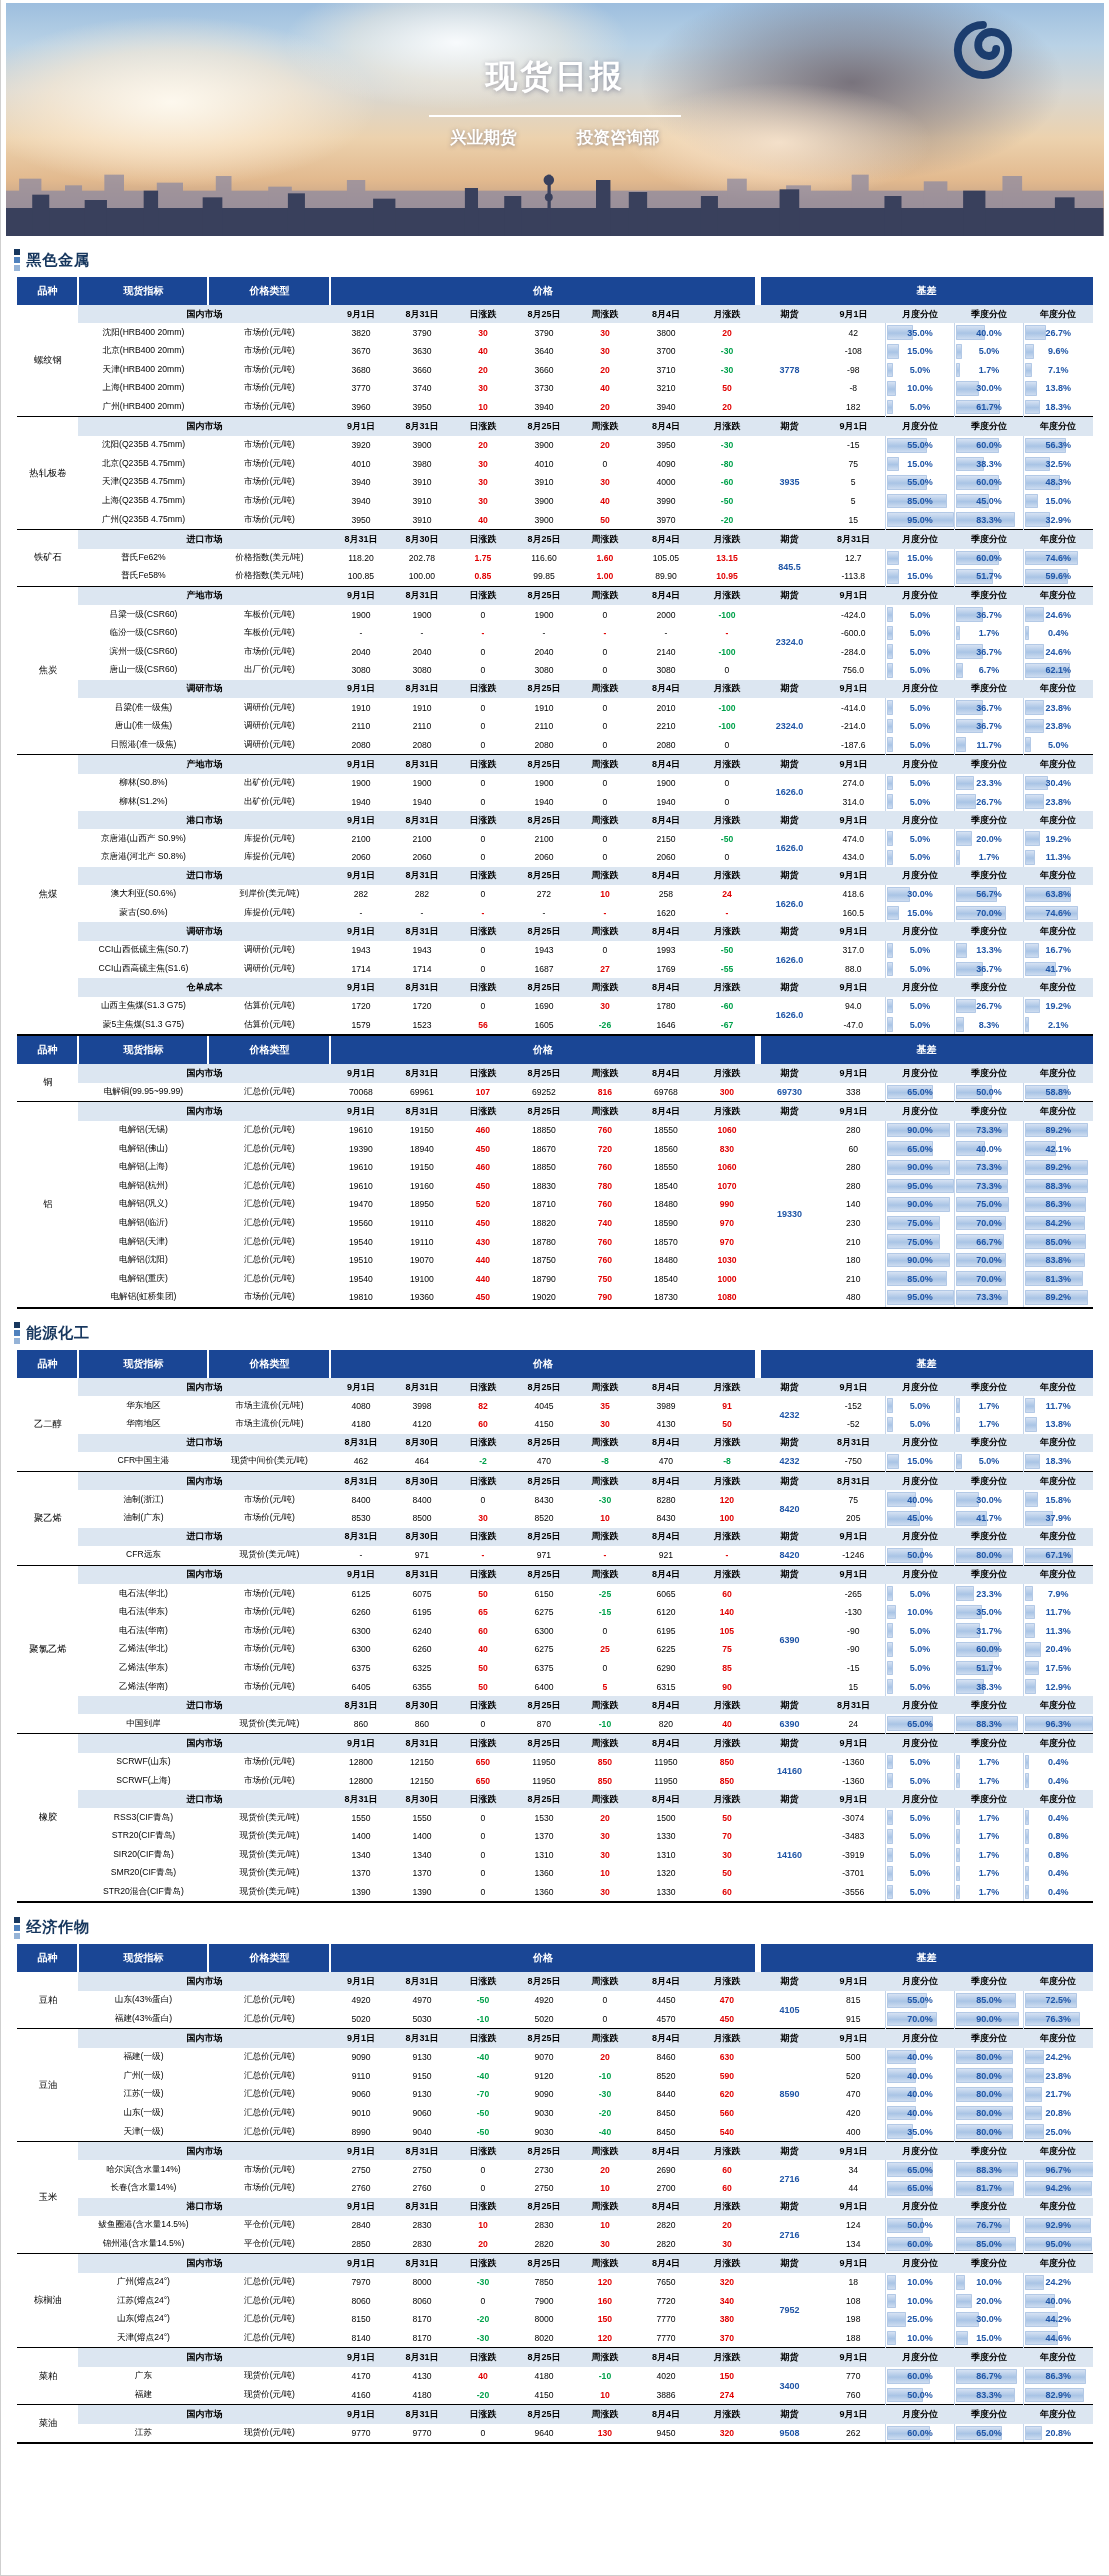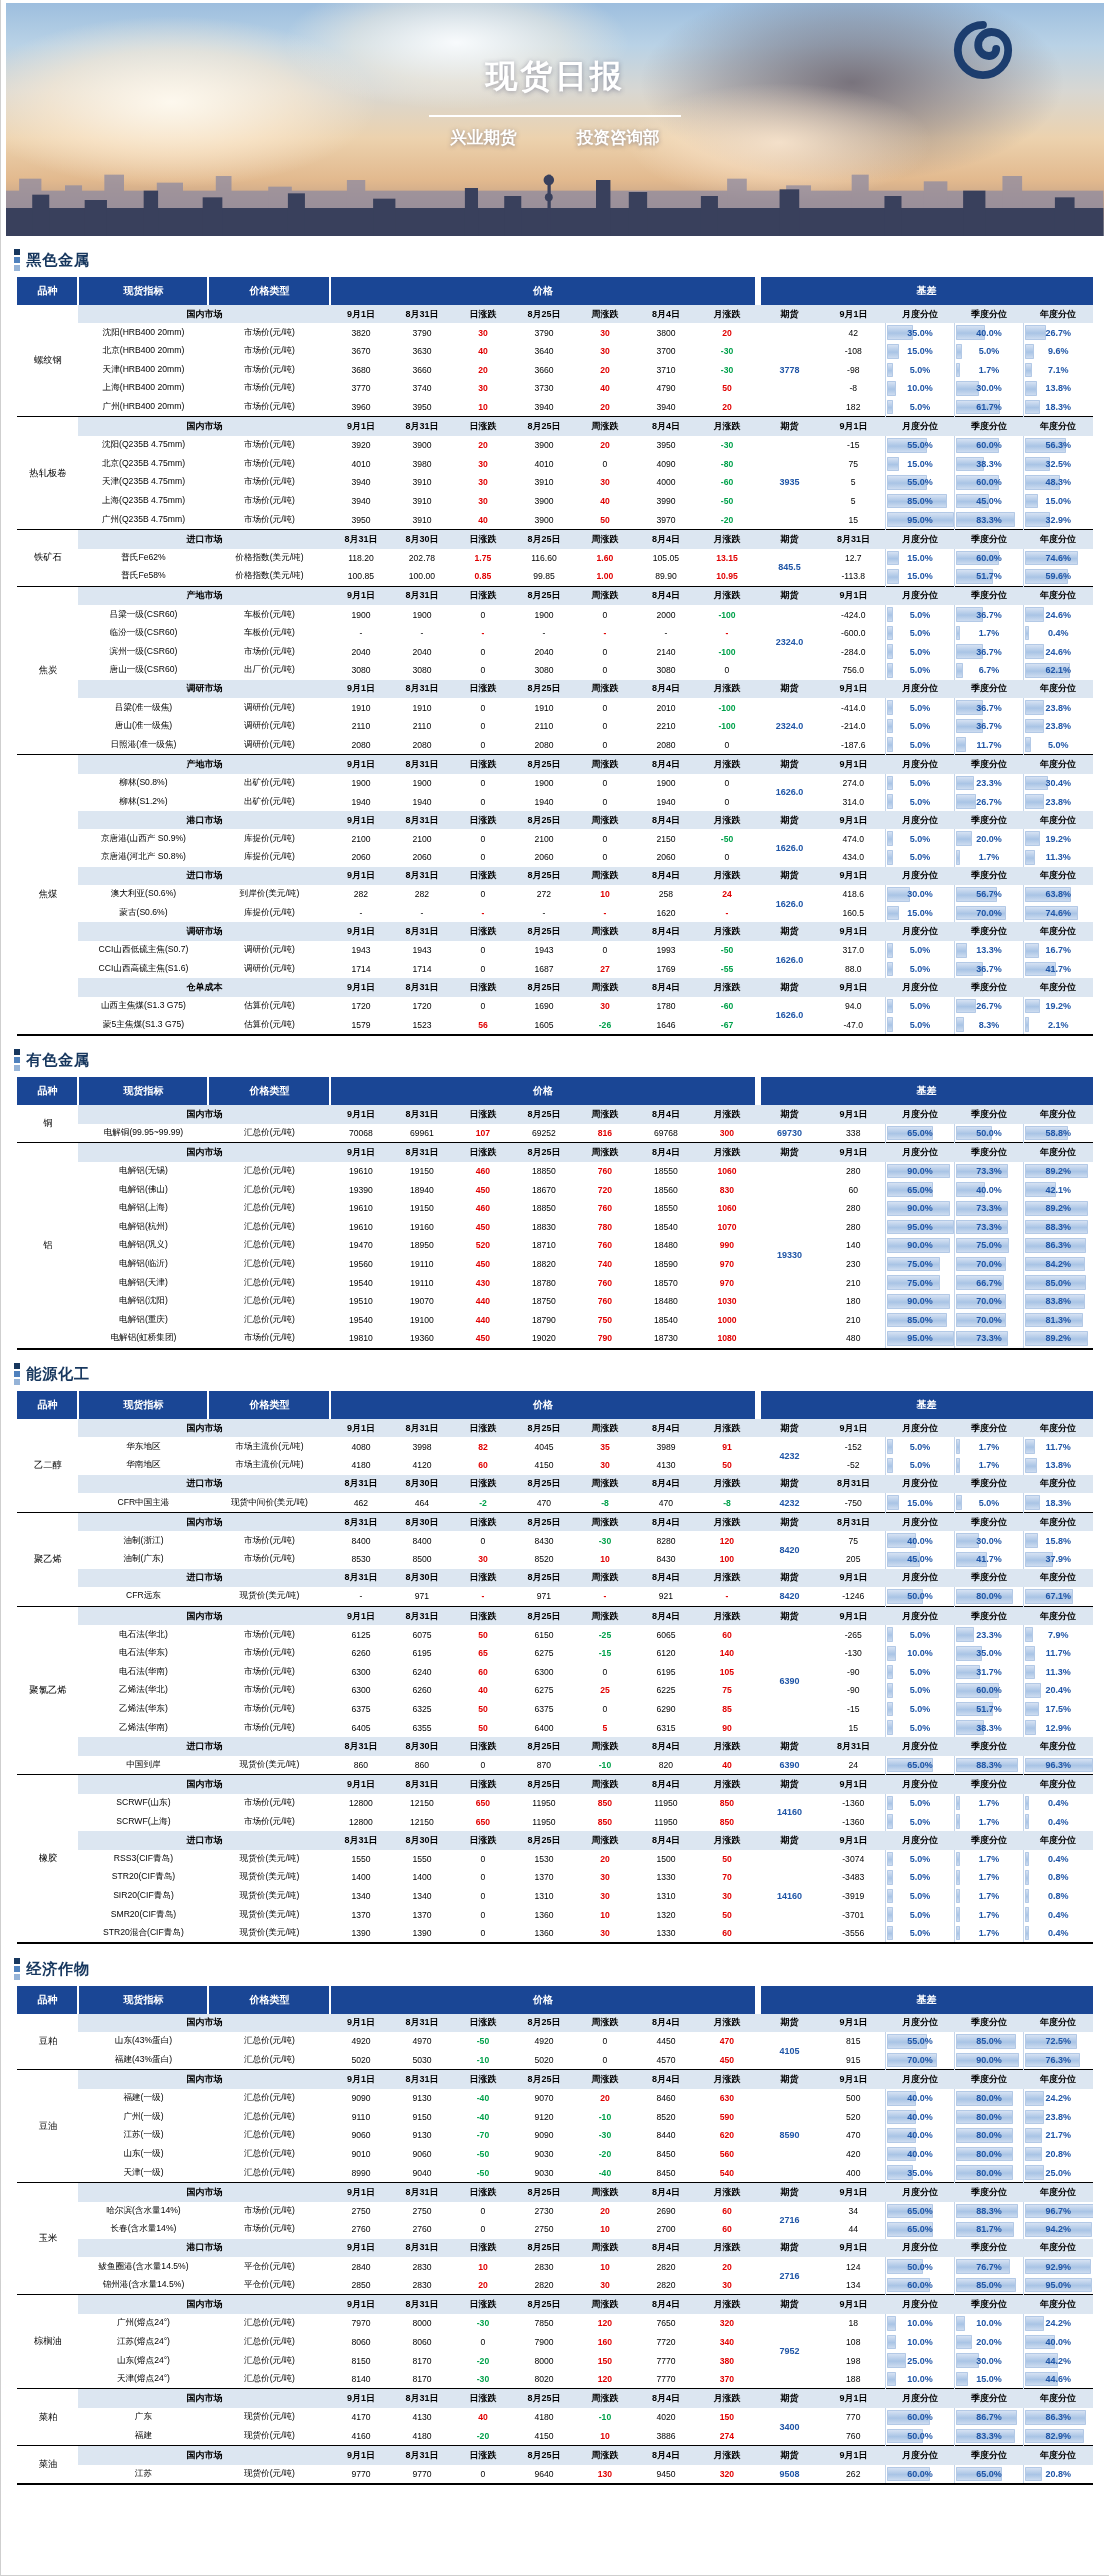--- a/index.html
+++ b/index.html
@@ -214,21 +214,21 @@
             <td class="pct"><i style="width: 7.1%;"></i><span>7.1%</span></td>
           </tr>
           <tr>
             <td class="name">上海(HRB400 20mm)</td>
             <td class="ptype">市场价(元/吨)</td>
             <td class="val">3770</td>
             <td class="val">3740</td>
             <td class="up">30</td>
             <td class="val">3730</td>
             <td class="up">40</td>
-            <td class="val">4790</td>
+            <td class="val">3210</td>
             <td class="up">50</td>
             <td class="basis">-8</td>
             <td class="pct"><i style="width: 10%;"></i><span>10.0%</span></td>
             <td class="pct"><i style="width: 30%;"></i><span>30.0%</span></td>
             <td class="pct"><i style="width: 13.8%;"></i><span>13.8%</span></td>
           </tr>
           <tr>
             <td class="name">广州(HRB400 20mm)</td>
             <td class="ptype">市场价(元/吨)</td>
             <td class="val">3960</td>
@@ -746,28 +746,20 @@
             <td class="dn">-26</td>
             <td class="val">1646</td>
             <td class="dn">-67</td>
             <td class="basis">-47.0</td>
             <td class="pct"><i style="width: 5%;"></i><span>5.0%</span></td>
             <td class="pct"><i style="width: 8.3%;"></i><span>8.3%</span></td>
             <td class="pct"><i style="width: 2.1%;"></i><span>2.1%</span></td>
           </tr>
         </tbody>
       </table>
-      <div class="sec-title">
-        <span class="bullets">
-          <i class="b1"></i>
-          <i class="b2"></i>
-          <i class="b3"></i>
-        </span>
-        <h2>有色金属</h2>
-      </div>
       <table>
         <colgroup>
           <col style="width: 61px;">
           <col style="width: 130px;">
           <col style="width: 122px;">
           <col style="width: 61px;">
           <col style="width: 61px;">
           <col style="width: 61px;">
           <col style="width: 61px;">
           <col style="width: 61px;">

